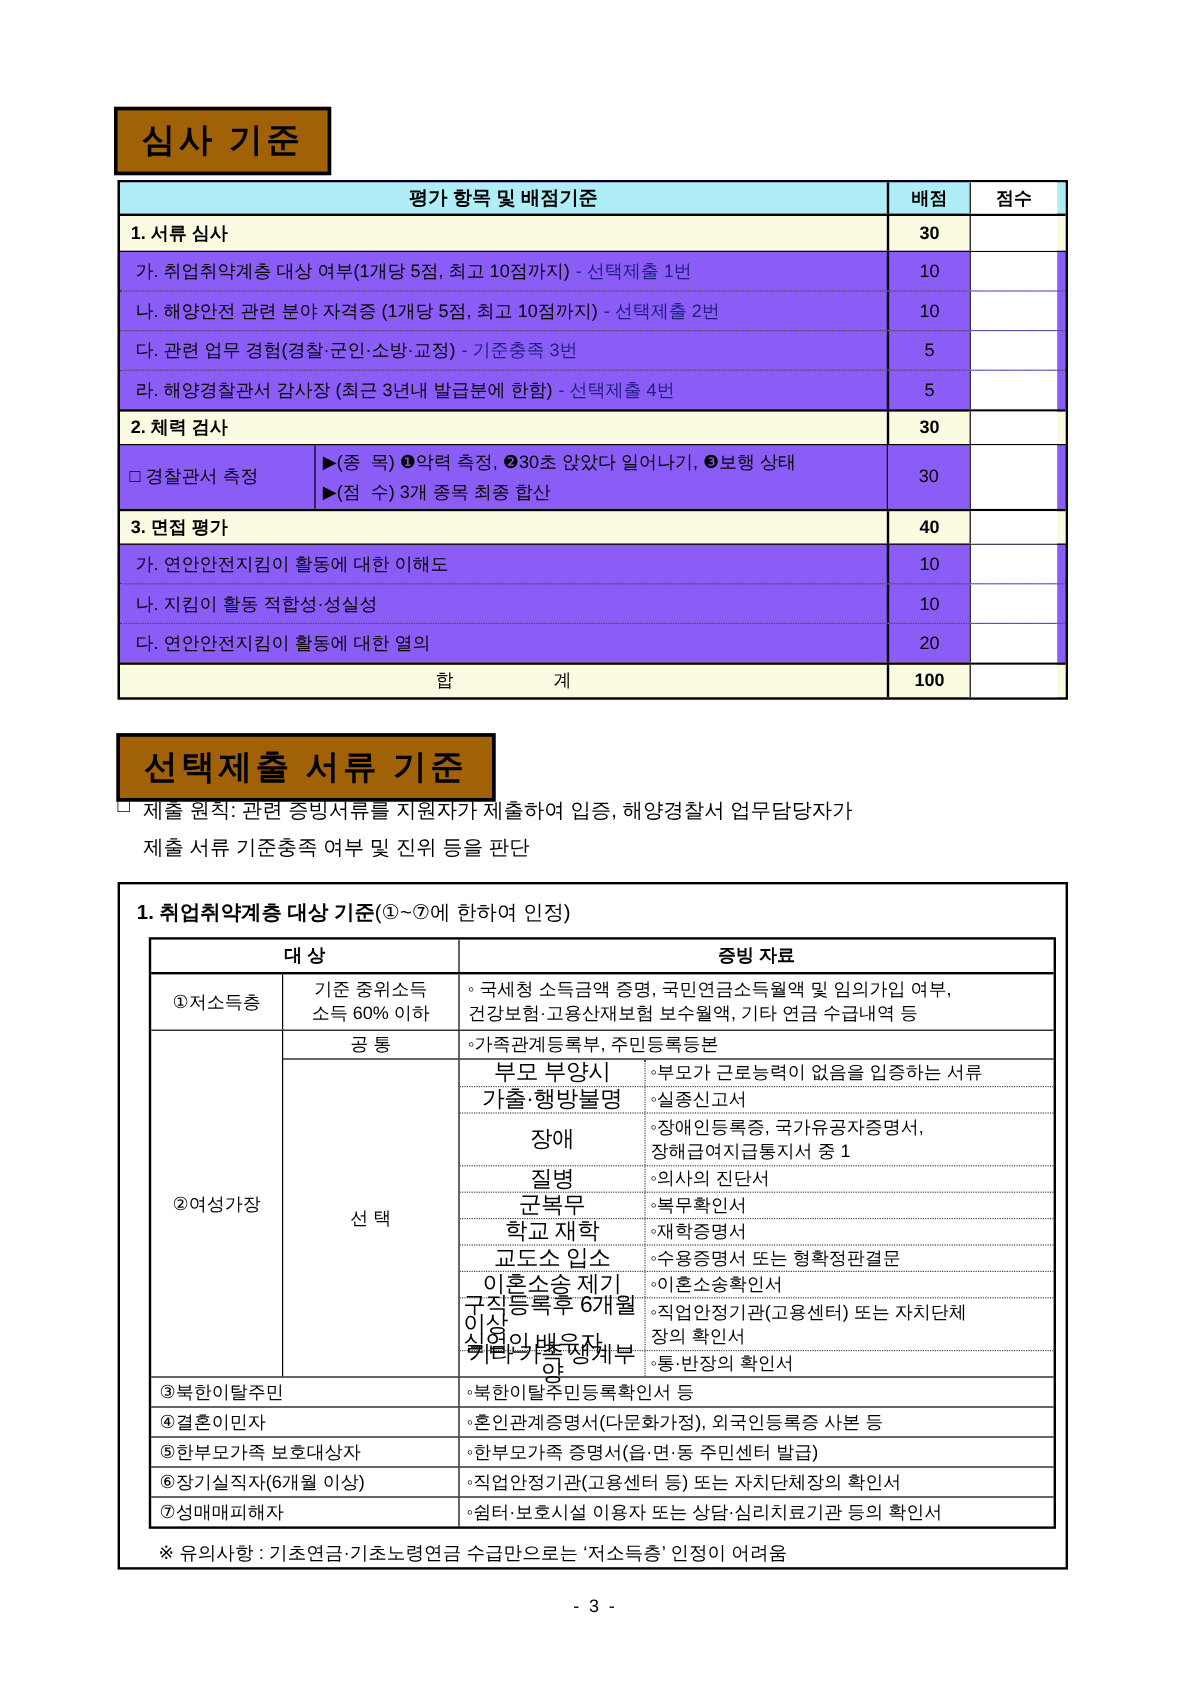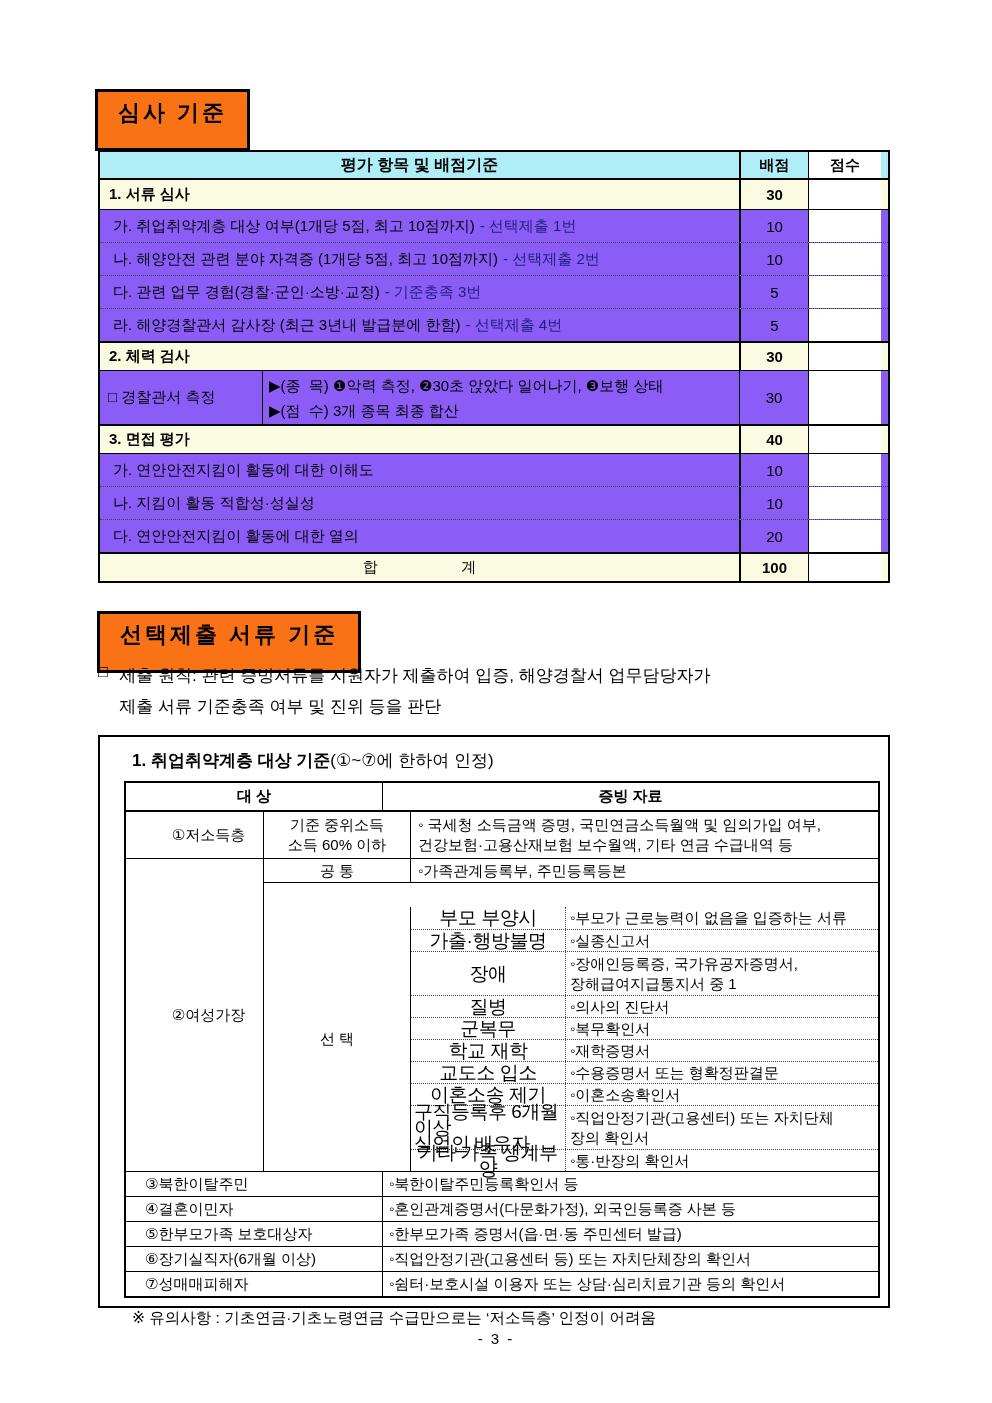--- a/index.html
+++ b/index.html
@@ -6,23 +6,23 @@
   html,body { background:#fff; }
   body {
     width:992px; height:1403px; position:relative;
     font-family:"Liberation Sans","DejaVu Sans",sans-serif;
     color:#000; font-size:15px;
   }
   .page { position:absolute; inset:0; width:992px; height:1403px; background:#fff; }
 
   
   .title-box {
-    position:absolute; border:3px solid #000; background:#f97316;
-    font-size:22px; font-weight:bold; letter-spacing:3px;
-    padding:6px 20px 20px 20px; white-space:nowrap;
+    position:absolute; border:3px solid #000; background:#a16207;
+    font-size:28px; font-weight:bold; letter-spacing:3px;
+    padding:6px 20px 7px 20px; white-space:nowrap;
   }
   #title1 { left:95px; top:89px; }
   #title2 { left:97px; top:611px; }
 
   
   .score-table {
     position:absolute; left:98px; top:150px; width:792px;
     border:2px solid #000; background:#8b5cf6;
   }
   .srow { display:flex; align-items:stretch; }
@@ -47,47 +47,47 @@
   .c-pdetail { width:477px; border-left:1px solid #000; display:flex; flex-direction:column; justify-content:center; padding-left:6px; }
   .c-pdetail div { white-space:pre-wrap; line-height:25px; }
 
   
   .principle { position:absolute; left:98px; top:660px; width:812px; display:flex; font-size:17px; }
   .principle .bullet { margin:2px 11px 0 0; }
   .principle .ptext { white-space:pre-line; line-height:31px; }
 
   
   .criteria-box { position:absolute; left:98px; top:735px; width:792px; height:573px; border:2px solid #000; background:#fff; }
-  .cb-title { padding:12px 0 9px 32px; font-size:17px; }
+  .cb-title { padding:12px 0 9px 14px; font-size:17px; }
   .cb-title .b { font-weight:bold; }
   .itable { margin-left:24px; width:756px; border:2px solid #000; font-size:15px; }
   .irow { display:flex; align-items:stretch; }
   .ihdr { height:29px; border-bottom:2px solid #000; font-weight:bold; }
   .hc1 { width:257px; border-right:1px solid #000; display:flex; align-items:center; justify-content:center; }
   .hc2 { flex:1; display:flex; align-items:center; justify-content:center; }
   .c1  { width:110px; border-right:1px solid #000; display:flex; align-items:center; }
-  .c1.center { justify-content:center;margin-left:28px; }
+  .c1.center { justify-content:center; }
   .c2  { width:147px; border-right:1px solid #000; display:flex; align-items:center; justify-content:center; text-align:center; white-space:pre-line; line-height:20px; }
   .c3  { flex:1; display:flex; align-items:center; padding-left:7px; white-space:pre-line; line-height:20px; }
   .row-low { height:46px; }
   .fh { border-top:1px solid #000; }
-  .fh-right { flex:1; display:flex; flex-direction:column;gap:24px; }
+  .fh-right { flex:1; display:flex; flex-direction:column; }
   .fh-common { display:flex; border-bottom:1px solid #000; height:24px; }
   .fh-common .c2 { width:147px; }
   .fh-select { display:flex; flex:1; }
   .sel-label { width:147px; border-right:1px solid #000; display:flex; align-items:center; justify-content:center; }
   .sel-rows { flex:1; display:flex; flex-direction:column; }
   .sel-row { display:flex; height:22px; }
   .sel-row.h2 { height:44px; }
   .sel-row + .sel-row { border-top:1px dotted #444; }
   .cond { width:155px; border-right:1px dotted #444; display:flex; align-items:center; justify-content:center; text-align:center; white-space:pre-line; font-size:19px; line-height:16px; letter-spacing:-0.5px; }
   .cond.left { justify-content:flex-start; padding-left:3px; text-align:left; }
   .ev { flex:1; display:flex; align-items:center; padding-left:4px; white-space:pre-line; line-height:20px; }
   .row-simple { height:25px; border-top:1px solid #000; }
-  .c12 { width:257px; border-right:1px solid #000; display:flex; align-items:center; padding-left:19px; }
+  .c12 { width:257px; border-right:1px solid #000; display:flex; align-items:center; padding-left:7px; }
   .c3s { flex:1; display:flex; align-items:center; padding-left:6px; }
   .cb-note { padding:10px 0 0 32px; font-size:15.5px; }
 
   .footer { position:absolute; left:0; top:1330px; width:100%; text-align:center; font-size:15px; letter-spacing:2px; }
 </style>
 </head>
 <body>
 
 <div class="page">
 

